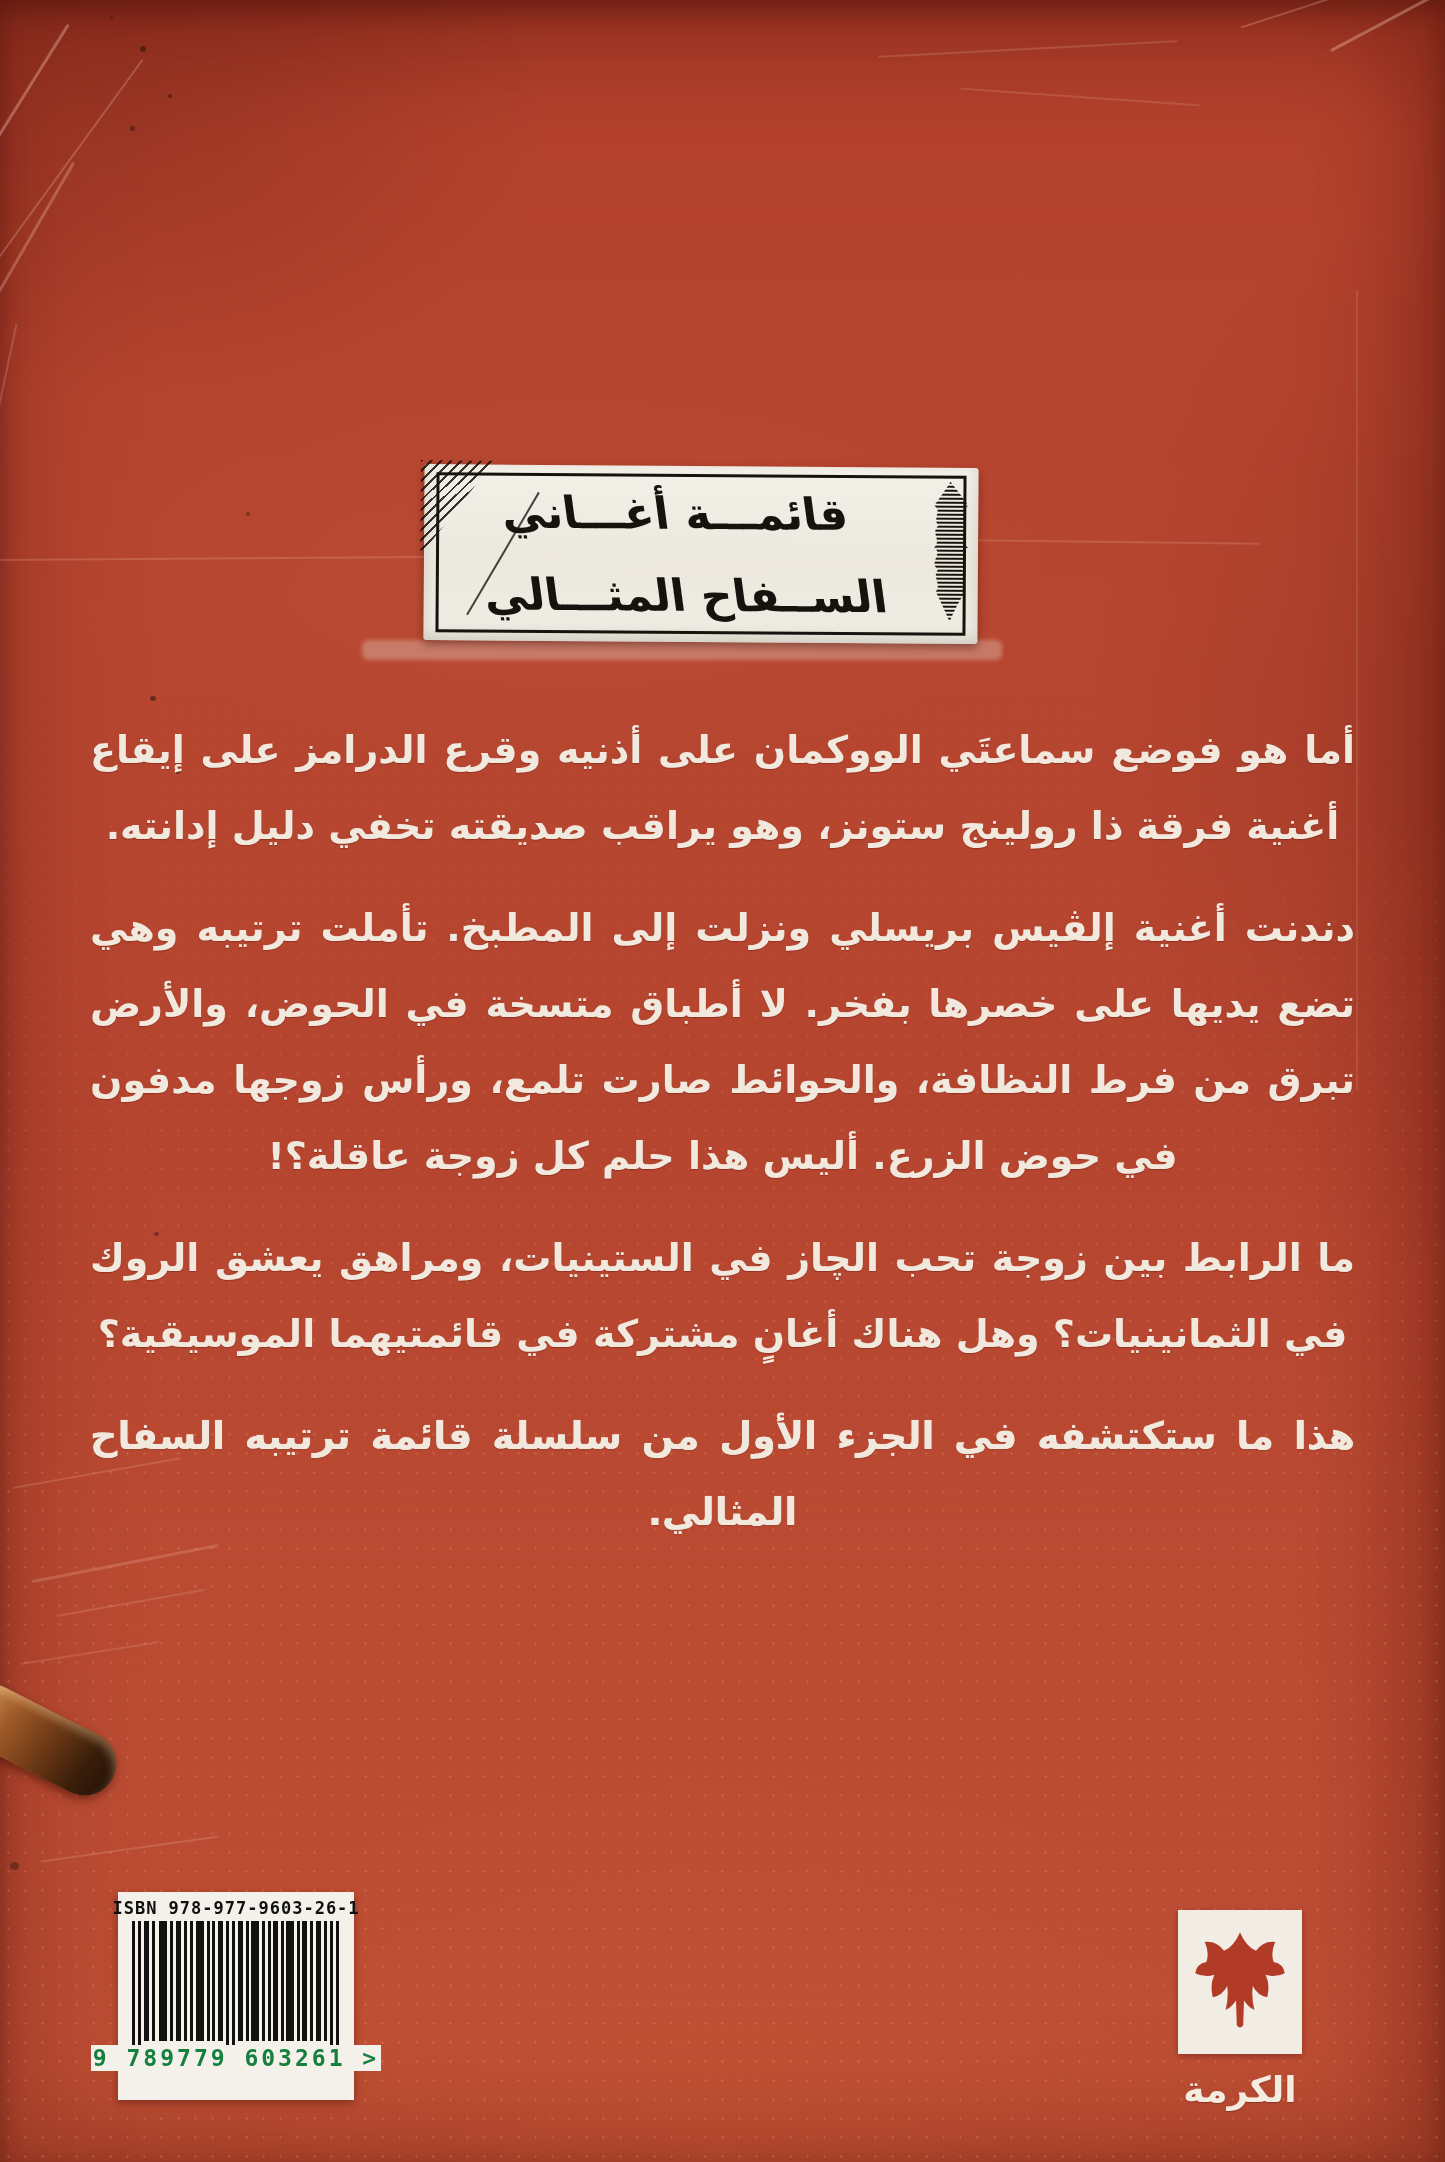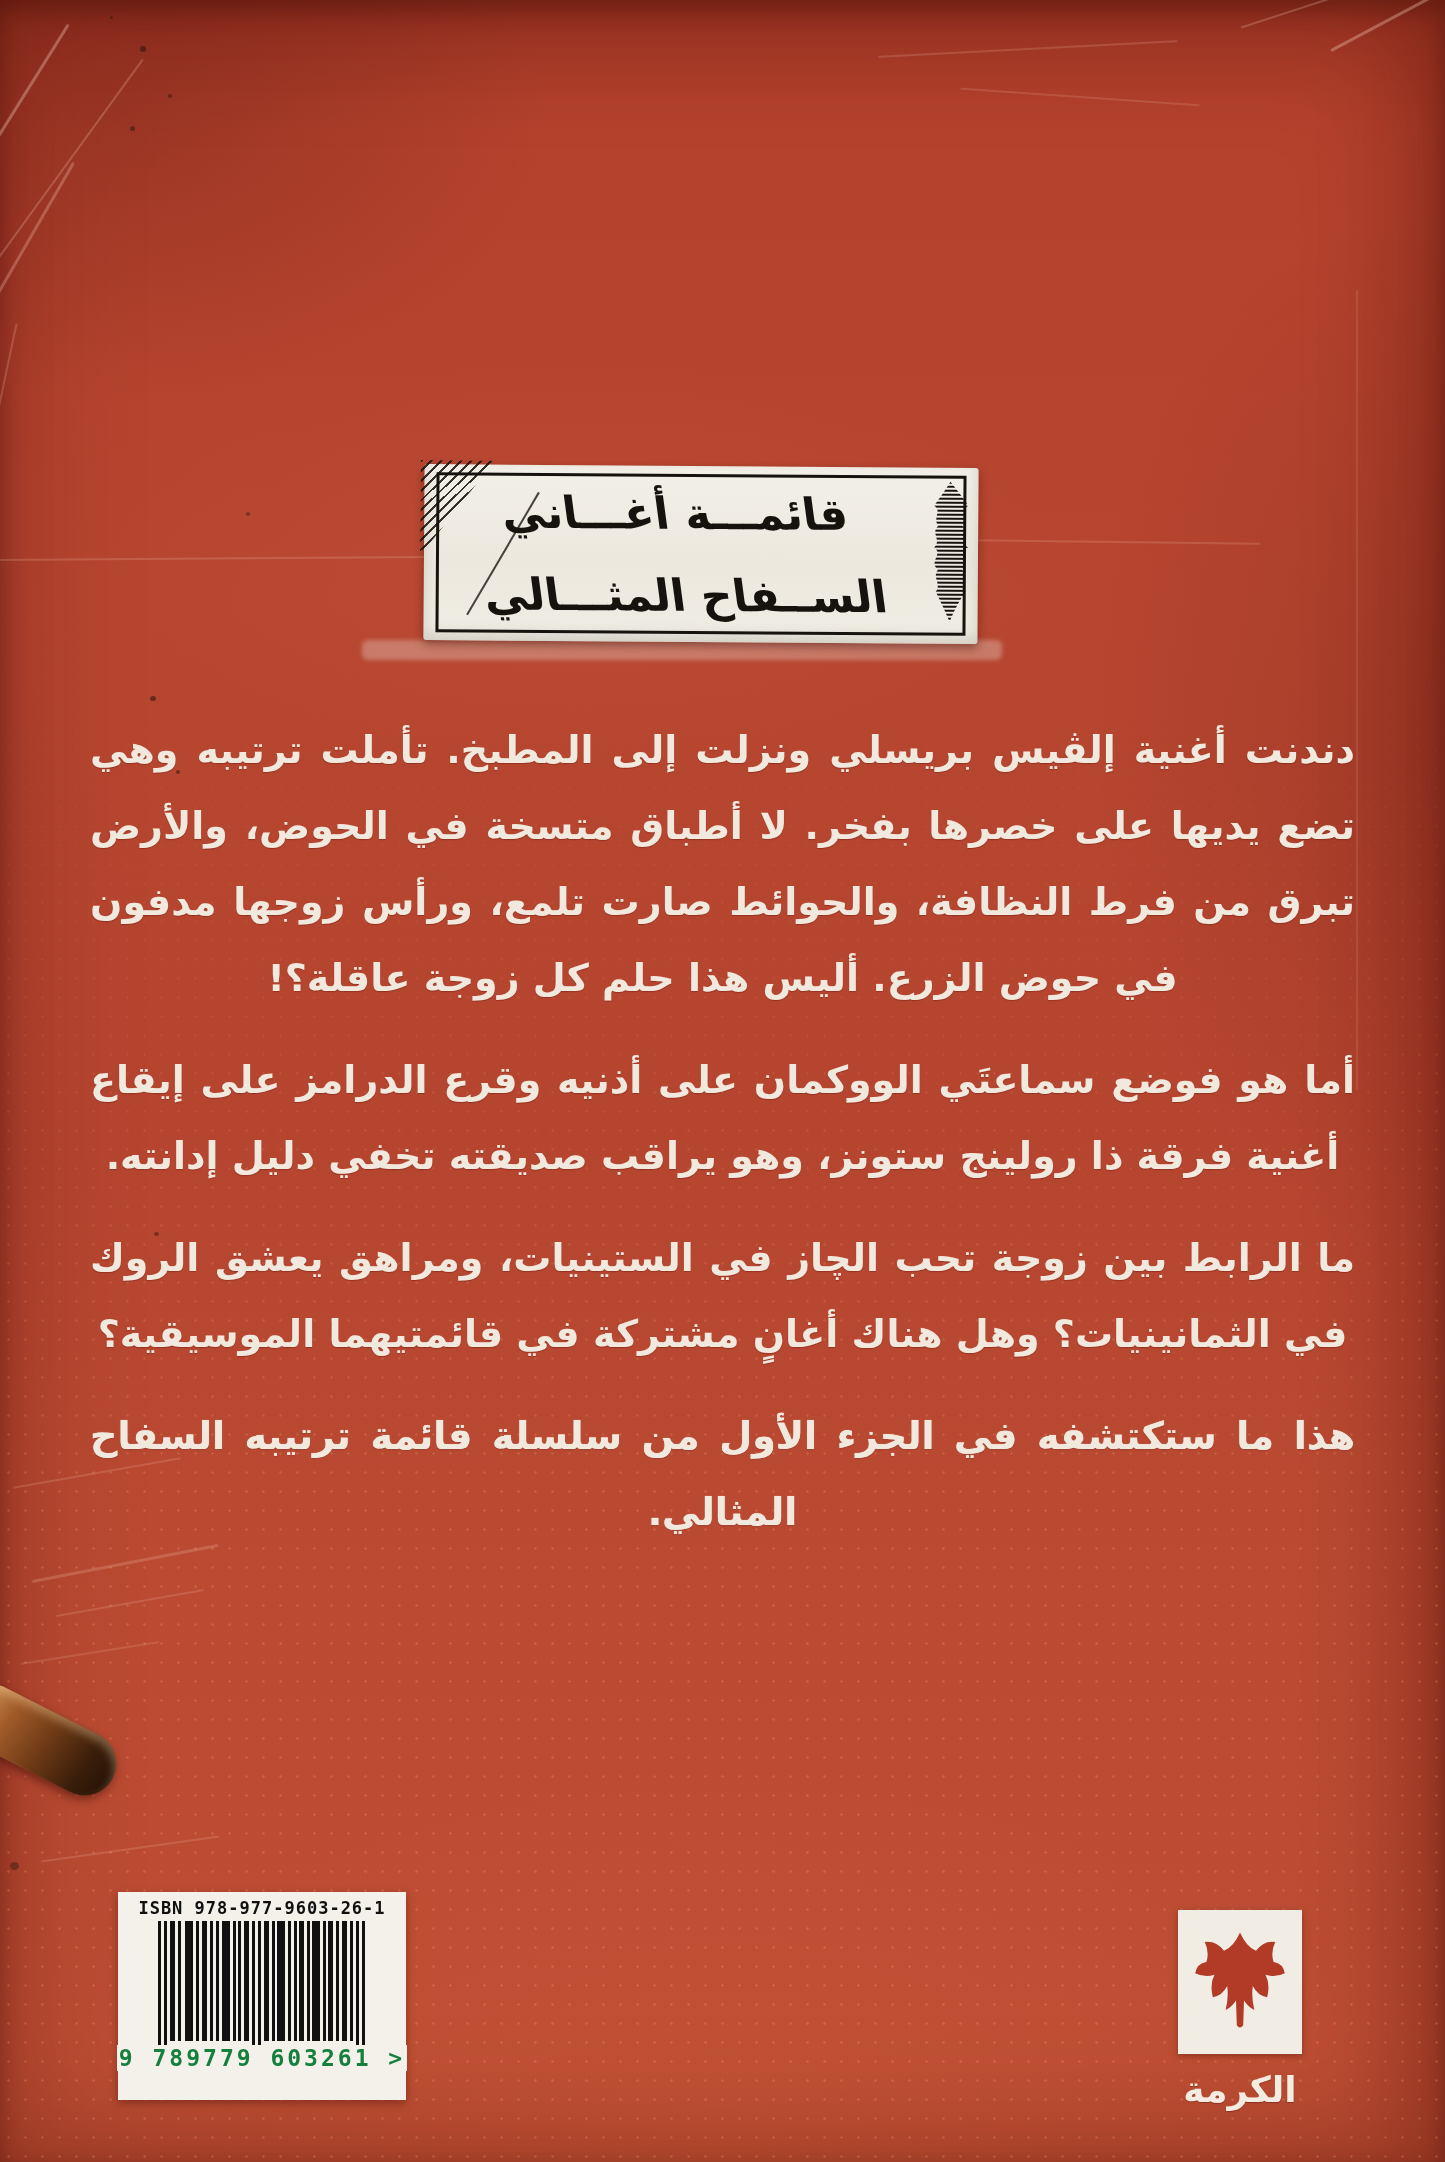--- a/index.html
+++ b/index.html
@@ -54,21 +54,21 @@
     direction:rtl;color:#f2e9de;
     font-size:38px;line-height:76px;font-weight:bold;
     text-align:justify;text-align-last:center;
     text-shadow:0 1px 1px rgba(90,20,8,.35);
   }
   .blurb p{margin:0 0 26px 0;}
   .blurb p.final{text-shadow:0 0 .8px #f2e9de, 0 1px 1px rgba(90,20,8,.35);}
 
   
   .barcode-box{
-    position:absolute;left:118px;top:1892px;width:288px;height:208px;
+    position:absolute;left:118px;top:1892px;width:236px;height:208px;
     background:#f3f1ea;display:flex;flex-direction:column;align-items:center;
     padding:6px 6px 4px 6px;box-sizing:border-box;
     box-shadow:0 3px 8px rgba(60,10,4,.4);
   }
   .isbn{font-family:"DejaVu Sans Mono", monospace;font-weight:bold;font-size:17px;letter-spacing:1px;color:#101010;white-space:nowrap;}
   .bars{width:212px;height:138px;margin-top:3px;}
   .digits{font-family:"DejaVu Sans Mono", monospace;font-weight:bold;font-size:23px;letter-spacing:3px;color:#15803d;margin-top:-14px;background:#f3f1ea;padding:0 2px;white-space:nowrap;}
 
   
   .publisher{position:absolute;left:1170px;top:1910px;width:140px;text-align:center;}
@@ -134,22 +134,22 @@
       <defs>
         <pattern id="hstripe" width="4" height="4" patternUnits="userSpaceOnUse">
           <rect width="4" height="2" fill="#17120d"></rect>
         </pattern>
       </defs>
       <path d="M22 0 C30 10 36 18 40 24 C30 30 42 36 34 44 C44 52 30 58 40 66 C28 72 44 80 34 88 C42 96 30 102 38 110 C32 118 28 126 22 140 C16 126 12 118 8 110 C14 102 4 96 10 88 C0 80 16 72 6 66 C14 58 2 52 10 44 C4 36 14 30 6 24 C10 18 16 10 22 0 Z" fill="url(#hstripe)"></path>
     </svg>
   </div>
 
   <div class="blurb">
+    <p>أما هو فوضع سماعتَي الووكمان على أذنيه وقرع الدرامز على إيقاع أغنية فرقة ذا رولينج ستونز، وهو يراقب صديقته تخفي دليل إدانته.</p>
     <p>دندنت أغنية إلڤيس بريسلي ونزلت إلى المطبخ. تأملت ترتيبه وهي تضع يديها على خصرها بفخر. لا أطباق متسخة في الحوض، والأرض تبرق من فرط النظافة، والحوائط صارت تلمع، ورأس زوجها مدفون في حوض الزرع. أليس هذا حلم كل زوجة عاقلة؟!</p>
-    <p>أما هو فوضع سماعتَي الووكمان على أذنيه وقرع الدرامز على إيقاع أغنية فرقة ذا رولينج ستونز، وهو يراقب صديقته تخفي دليل إدانته.</p>
     <p>ما الرابط بين زوجة تحب الچاز في الستينيات، ومراهق يعشق الروك في الثمانينيات؟ وهل هناك أغانٍ مشتركة في قائمتيهما الموسيقية؟</p>
     <p class="final">هذا ما ستكتشفه في الجزء الأول من سلسلة قائمة ترتيبه السفاح المثالي.</p>
   </div>
 
   <div class="barcode-box">
     <div class="isbn">ISBN 978-977-9603-26-1</div>
     <svg class="bars" viewBox="0 0 212 138" preserveAspectRatio="none" aria-hidden="true">
       <g fill="#111">
         <rect x="2" y="0" width="3" height="136"></rect>
         <rect x="8" y="0" width="3" height="136"></rect>

